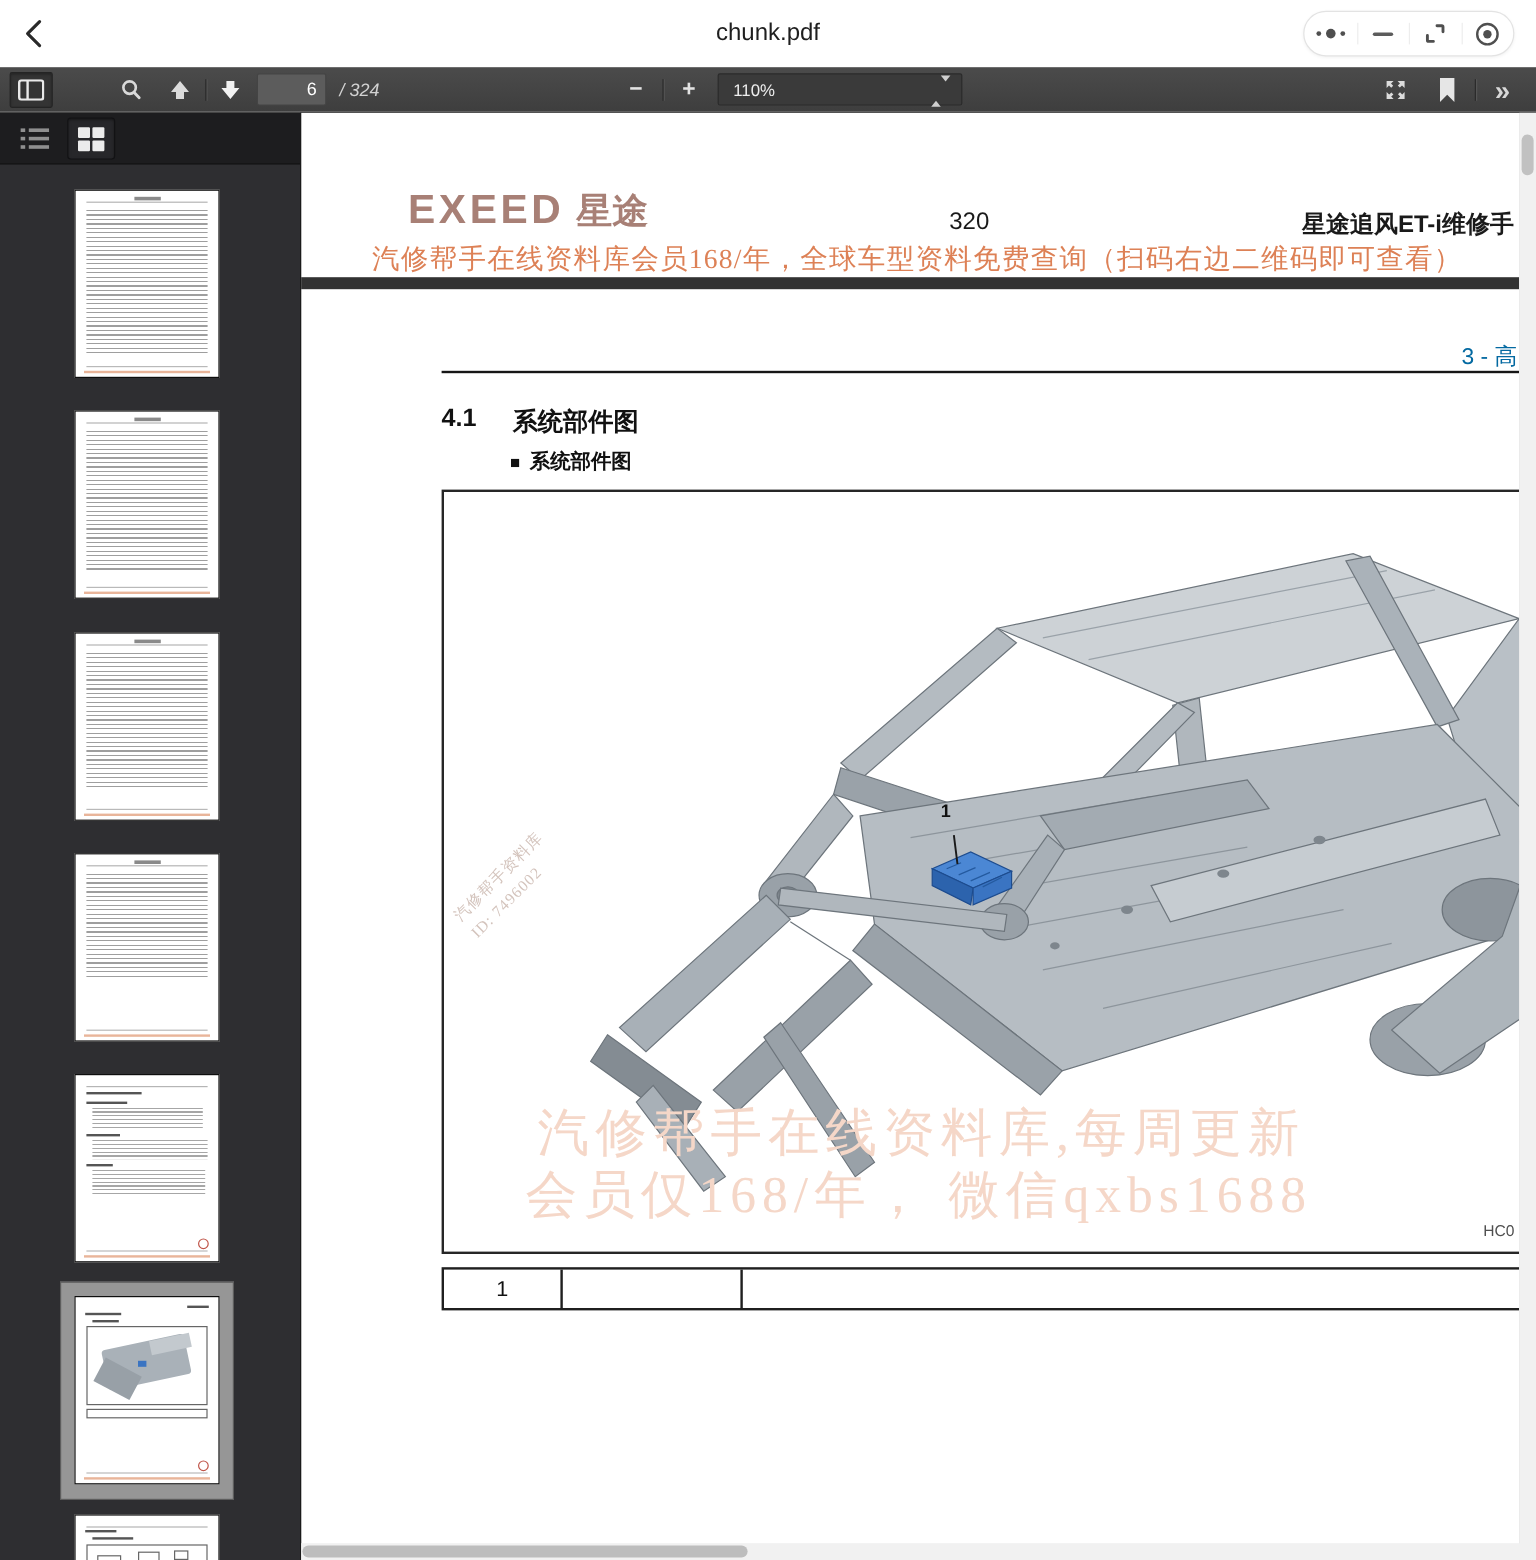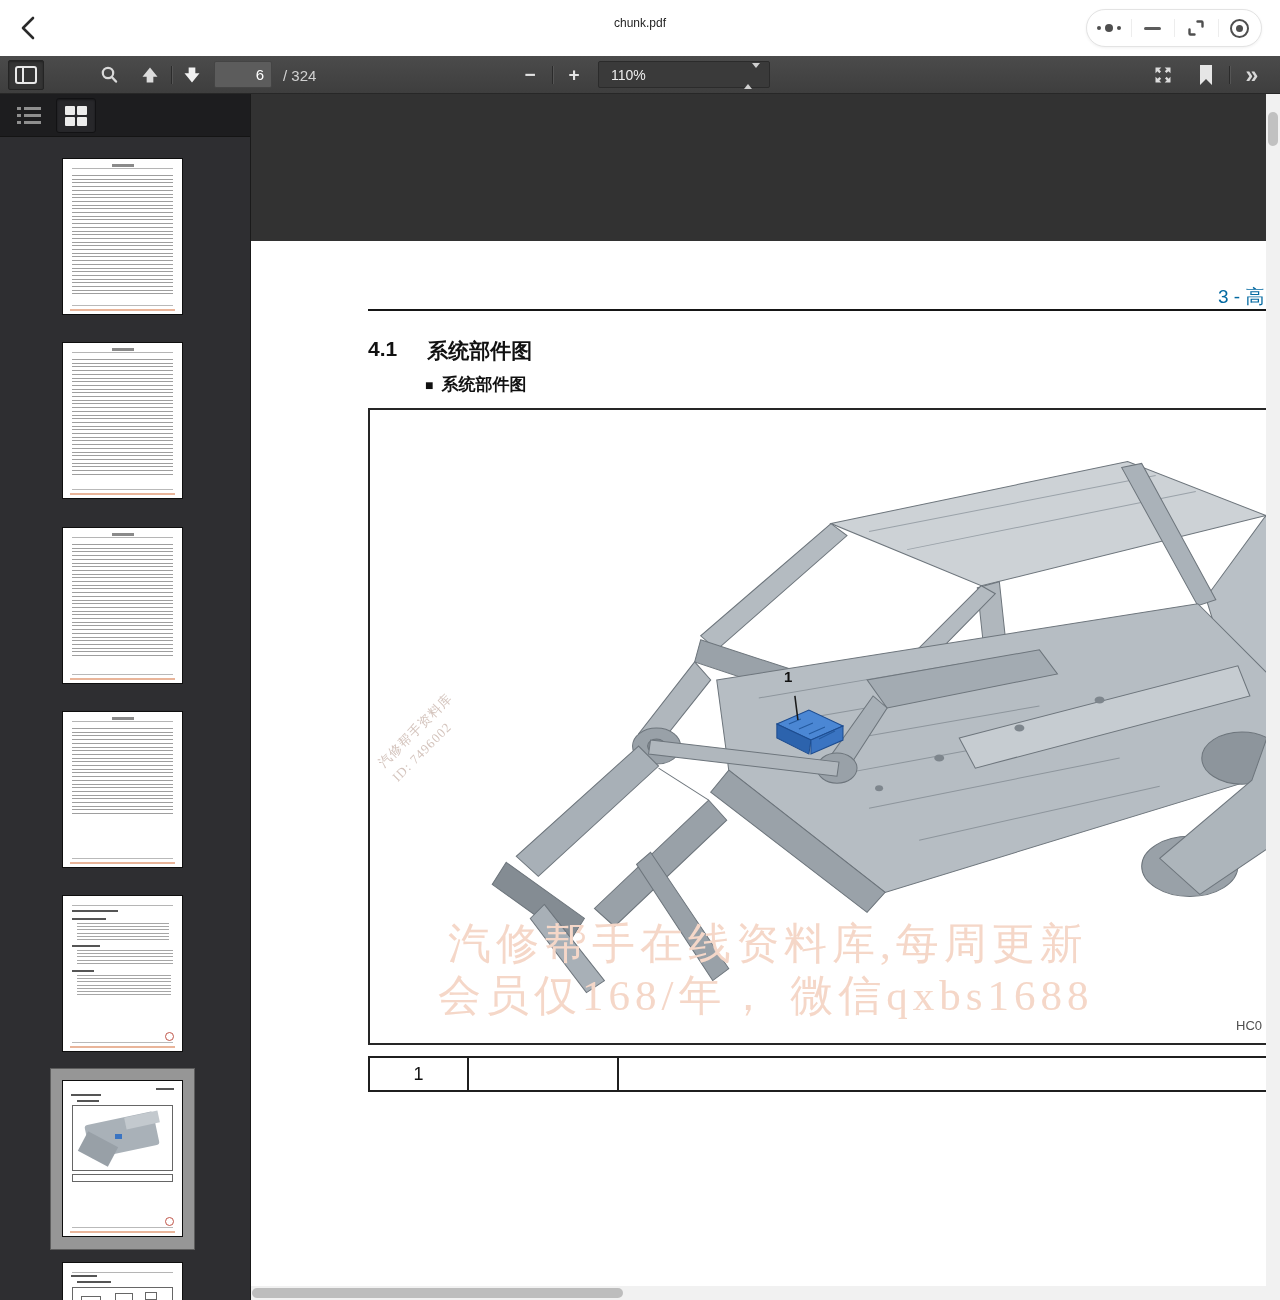--- a/index.html
+++ b/index.html
@@ -3,44 +3,44 @@
 <meta charset="utf-8">
 <style>
   * { margin:0; padding:0; box-sizing:border-box; }
   html,body { width:1280px; height:1300px; overflow:hidden; background:#fff;
               font-family:"Liberation Sans", sans-serif; }
   .abs { position:absolute; }
 
   
   .titlebar { position:absolute; left:0; top:0; width:1280px; height:56px; background:#fff; }
   .back-btn { position:absolute; left:14px; top:13px; width:32px; height:30px; cursor:pointer; }
-  .tb-title { position:absolute; left:0; right:0; top:16px; text-align:center; font-size:12px; color:#1f1f1f; }
+  .tb-title { position:absolute; left:0; right:0; top:16px; text-align:center; font-size:20px; color:#1f1f1f; }
   .capsule { position:absolute; right:18px; top:9px; width:176px; height:38px; border:1px solid #e3e3e3;
              border-radius:19px; background:#fff; box-shadow:0 1px 3px rgba(0,0,0,.06); display:flex; }
   .cap-seg { flex:1; display:flex; align-items:center; justify-content:center; position:relative; }
   .cap-seg + .cap-seg::before { content:""; position:absolute; left:0; top:9px; bottom:9px; width:1px; background:#ededed; }
   .dot { border-radius:50%; background:#4f4f4f; display:inline-block; }
   .cap-dash { width:17px; height:3px; border-radius:2px; background:#5c5c5c; }
   .cap-circle { width:19px; height:19px; border:2.5px solid #4f4f4f; border-radius:50%;
                 display:flex; align-items:center; justify-content:center; }
   .cap-circle i { width:7px; height:7px; background:#4f4f4f; border-radius:50%; }
 
   
   .toolbar { position:absolute; left:0; top:56px; width:1280px; height:38px;
              background:linear-gradient(#4b4b4b,#3e3e3e); border-bottom:1px solid #272727; }
   .tbtn { position:absolute; top:4px; height:30px; display:flex; align-items:center; justify-content:center;
           border-radius:2px; cursor:pointer; }
   .tbtn.active { background:#343434; border:1px solid #242424; box-shadow:inset 0 1px 2px rgba(0,0,0,.35); }
   .tdivider { position:absolute; top:10px; width:1px; height:18px; background:#2b2b2b; box-shadow:1px 0 0 #555; }
   .page-input { position:absolute; left:214px; top:5px; width:58px; height:27px; background:#5c5c5c;
                 border:1px solid #444; border-radius:2px; color:#fff; font-size:15px; text-align:right;
                 padding-right:7px; outline:none; }
-  .page-total { position:absolute; left:283px; top:11px; color:#d2d2d2; font-size:15px; }
+  .page-total { position:absolute; left:283px; top:11px; color:#d2d2d2; font-size:15px;font-style:italic; }
   .zoom-sign { color:#e3e3e3; font-size:19px; font-weight:bold; }
-  .zoom-select { position:absolute; left:598px; top:5px; width:172px; height:27px; background:#3a3a3a;
+  .zoom-select { position:absolute; left:598px; top:5px; width:204px; height:27px; background:#3a3a3a;
                  border:1px solid #2b2b2b; border-radius:2px; color:#ededed; font-size:14px;
                  display:flex; align-items:center; padding-left:12px; cursor:pointer; }
   .zs-arrows { position:absolute; right:9px; top:6px; }
   .zs-arrows .up { width:0; height:0; border-left:4px solid transparent; border-right:4px solid transparent;
                    border-bottom:5px solid #cfcfcf; margin-bottom:3px; }
   .zs-arrows .dn { width:0; height:0; border-left:4px solid transparent; border-right:4px solid transparent;
                    border-top:5px solid #cfcfcf; }
   .chev2 { color:#d8d8d8; font-size:23px; line-height:1; font-weight:bold; }
 
   
@@ -285,20 +285,28 @@
       <div class="mini-box" style="left:8px;top:8px;width:20px;height:6px;"></div>
 
       <div class="mini-box" style="left:42px;top:5px;width:18px;height:26px;"></div>
       <div class="mini-box" style="left:72px;top:4px;width:12px;height:8px;"></div>
     </div>
   </div>
 </div>
 
 <div class="content">
 
+  <div class="page" style="top:0; height:137px;">
+    <div class="abs nowrap" style="left:89px;top:62px;">
+      <span class="logo-en">EXEED</span><span class="logo-cn">星途</span>
+    </div>
+    <div class="abs" style="left:540px;top:80px;font-size:20px;color:#1a1a1a;">320</div>
+    <div class="abs nowrap" style="left:834px;top:79px;font-size:20px;font-weight:bold;color:#1a1a1a;">星途追风ET-i维修手</div>
+    <div class="abs nowrap ad-line" style="left:59px;top:106px;">汽修帮手在线资料库会员168/年，全球车型资料免费查询（扫码右边二维码即可查看）</div>
+  </div>
 
   <div class="page" style="top:147px; height:1059px;">
     <div class="abs nowrap" style="left:967px;top:43px;font-size:19px;color:#0369a1;">3 - 高</div>
     <div class="hrule" style="left:117px;top:68px;width:898px;"></div>
 
     <div class="abs" style="left:117px;top:96px;display:flex;">
       <span class="sec-title">4.1</span>
       <span class="sec-title" style="margin-left:30px;">系统部件图</span>
     </div>
     <div class="abs" style="left:174px;top:132px;display:flex;align-items:center;">

